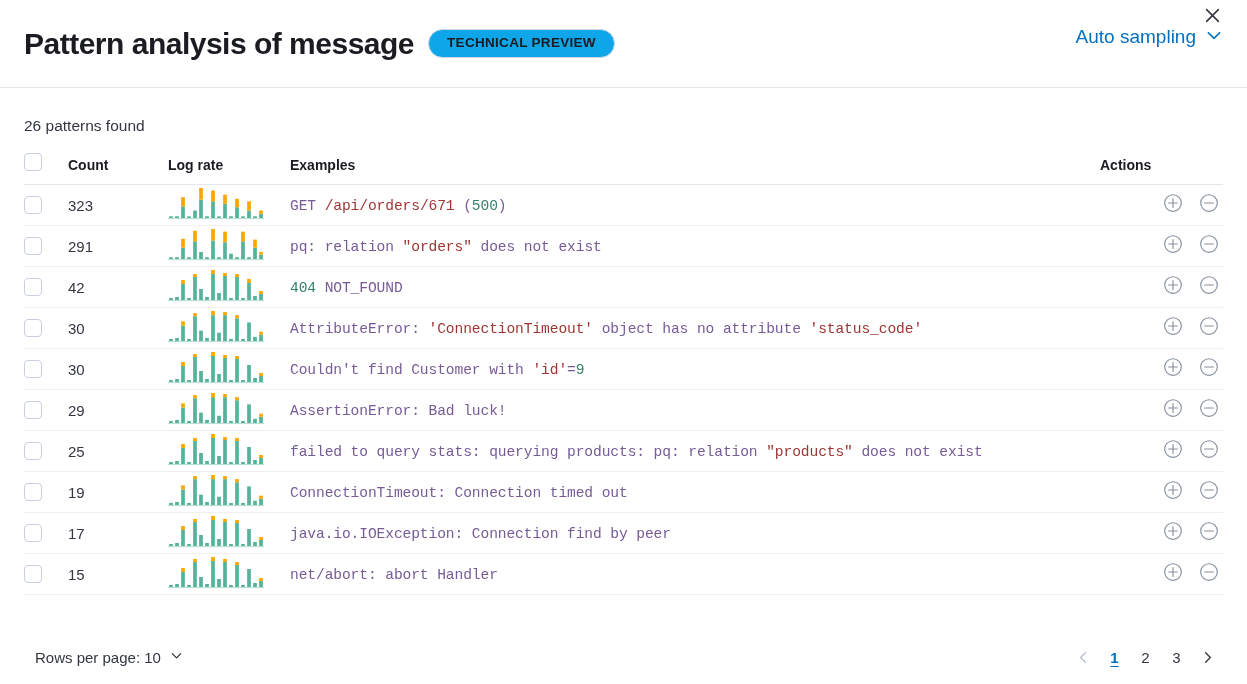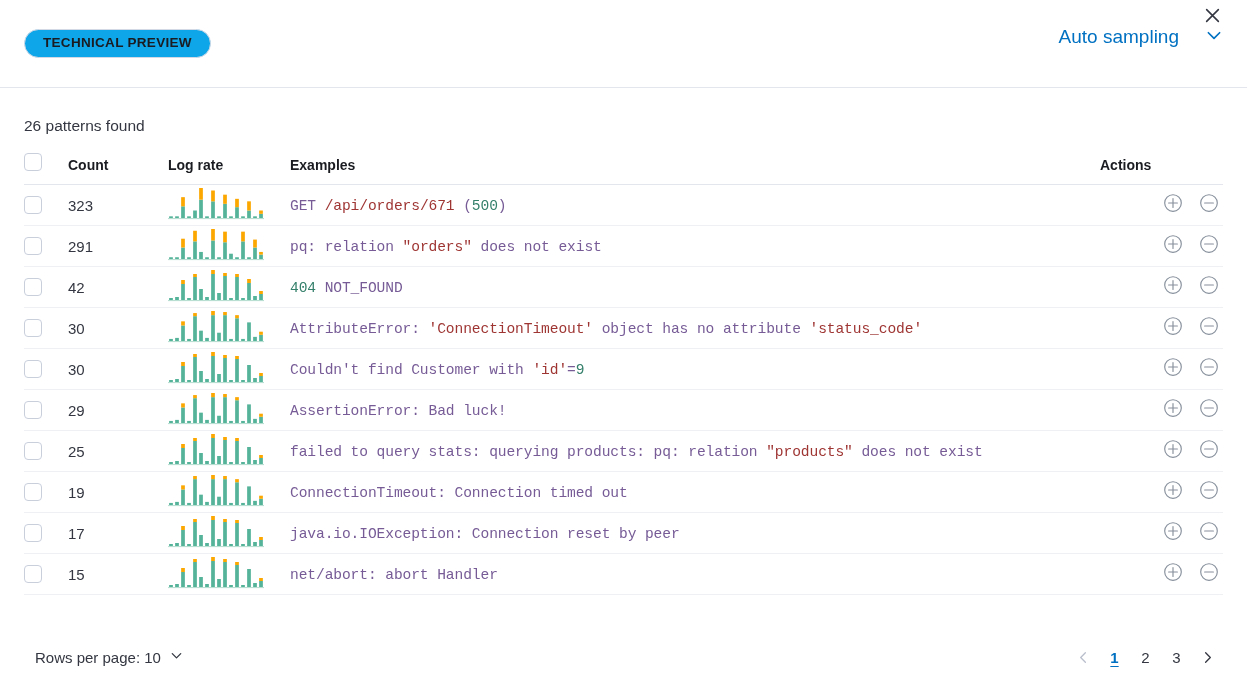--- a/index.html
+++ b/index.html
@@ -45,21 +45,21 @@
     background: #0ea5e9;
     white-space: nowrap;
     line-height: 1;
   }
   .header-right {
     position: absolute;
     right: 24px;
     top: 26px;
     display: flex;
     align-items: center;
-    gap: 26px;
+    gap: 9px;
     cursor: pointer;
   }
   .sampling-label {
     font-size: 19px;
     color: #0071c2;
     white-space: nowrap;
   }
   .chev { display: inline-block; }
   .close-btn {
     position: absolute;
@@ -163,20 +163,21 @@
   .pg.arrow { color: #343741; }
   .pg.arrow.disabled { color: #b9bfcc; }
 </style>
 </head>
 <body>
 
 <div class="flyout">
 
   <div class="header">
     <div class="title-wrap">
+      <div class="page-title">Pattern analysis of message</div>
       <div class="badge-pill">TECHNICAL PREVIEW</div>
     </div>
 
     <div class="header-right">
       <span class="sampling-label">Auto sampling</span>
       <span class="chev">
         <svg width="18" height="18" viewBox="0 0 16 16" fill="none">
           <path d="M3 6 L8 11 L13 6" stroke="#0071c2" stroke-width="1.5" stroke-linecap="round" stroke-linejoin="round"></path>
         </svg>
       </span>
@@ -601,21 +602,21 @@
                 <rect x="67.14" y="7.00" width="3.72" height="23.00" fill="#54b399"></rect>
                 <rect x="67.14" y="4.00" width="3.72" height="3.00" fill="#fca700"></rect>
                 <rect x="73.14" y="28.00" width="3.72" height="2.00" fill="#54b399"></rect>
                 <rect x="79.14" y="13.00" width="3.72" height="17.00" fill="#54b399"></rect>
                 <rect x="85.14" y="26.00" width="3.72" height="4.00" fill="#54b399"></rect>
                 <rect x="91.14" y="24.00" width="3.72" height="6.00" fill="#54b399"></rect>
                 <rect x="91.14" y="21.00" width="3.72" height="3.00" fill="#fca700"></rect>
                 <rect x="0" y="30" width="96" height="1.1" fill="#7fc4ae" opacity="0.55"></rect>
               </svg>
             </td>
-            <td class="col-ex"><span class="ex"><span class="tok-pur">java.io.IOException: Connection reset by peer</span></span></td>
+            <td class="col-ex"><span class="ex"><span class="tok-pur">java.io.IOException: Connection find by peer</span></span></td>
             <td class="col-act">
               <div class="acts">
                 <span class="act-ico"><svg width="20" height="20" viewBox="0 0 20 20" fill="none">
                     <circle cx="10" cy="10" r="8.3" stroke="#87909c" stroke-width="1.15"></circle>
                     <path d="M10 5.6 V14.4 M5.6 10 H14.4" stroke="#87909c" stroke-width="1.15" stroke-linecap="round"></path>
                   </svg></span>
                 <span class="act-ico"><svg width="20" height="20" viewBox="0 0 20 20" fill="none">
                     <circle cx="10" cy="10" r="8.3" stroke="#87909c" stroke-width="1.15"></circle>
                     <path d="M5.6 10 H14.4" stroke="#87909c" stroke-width="1.15" stroke-linecap="round"></path>
                   </svg></span>

